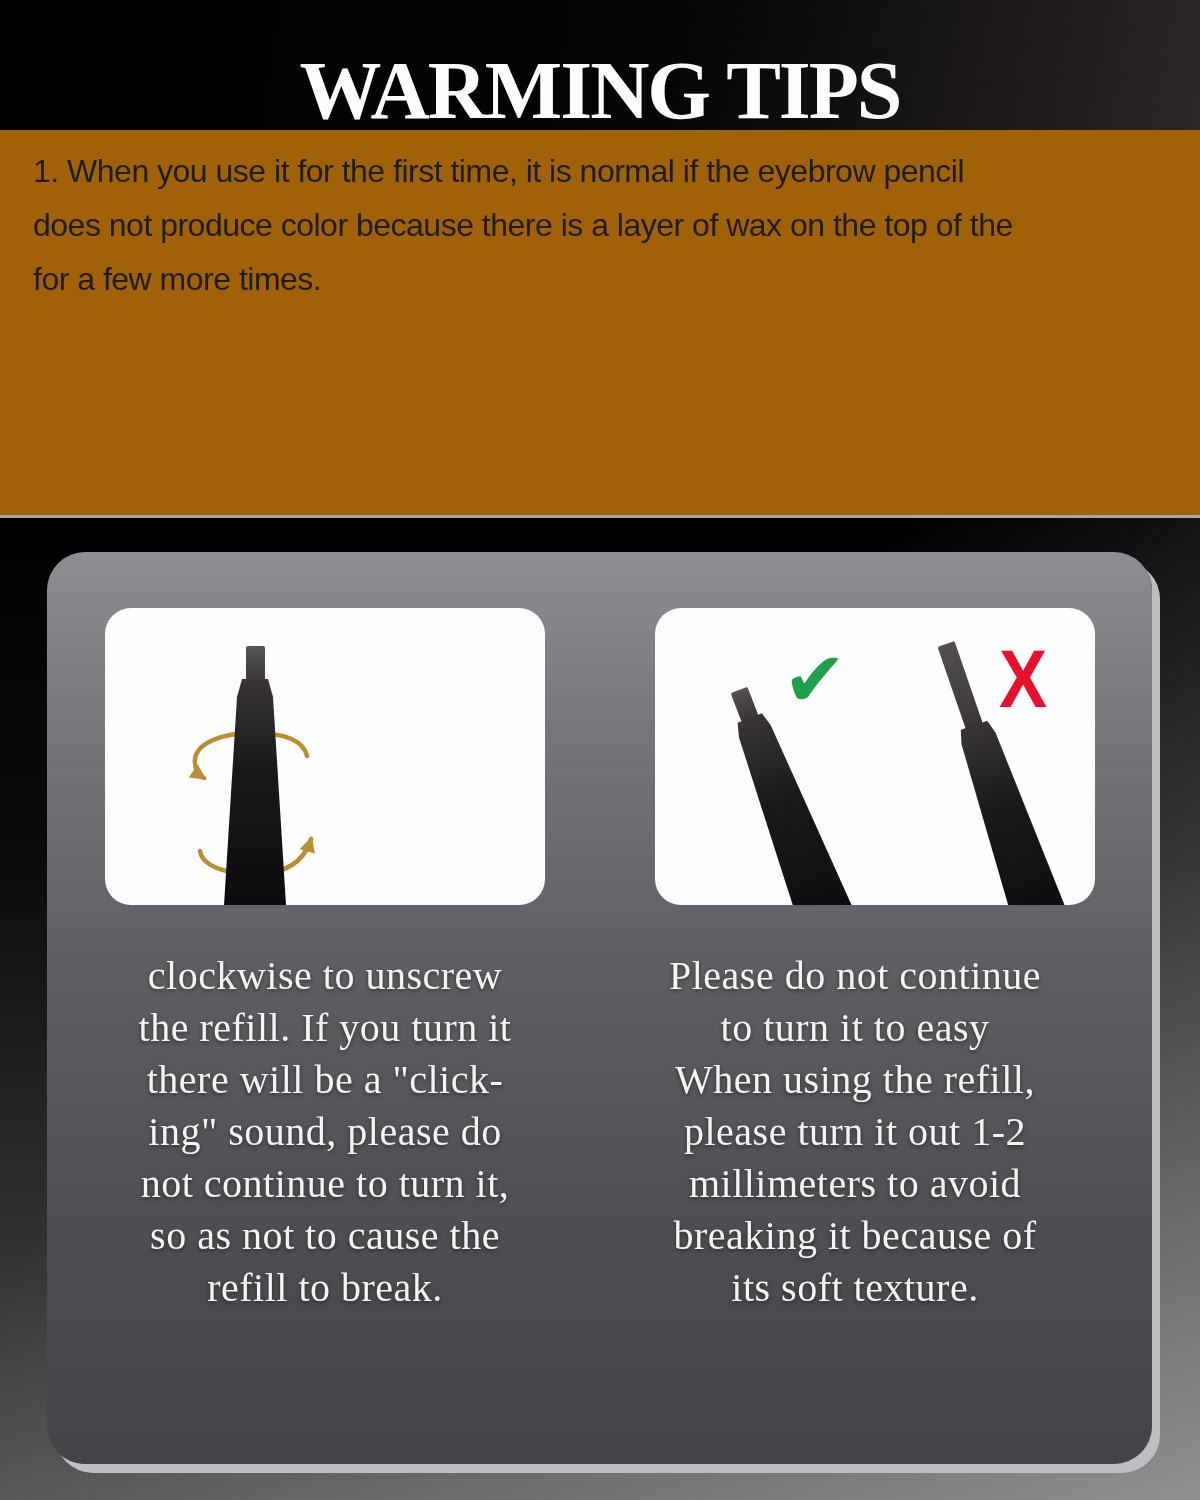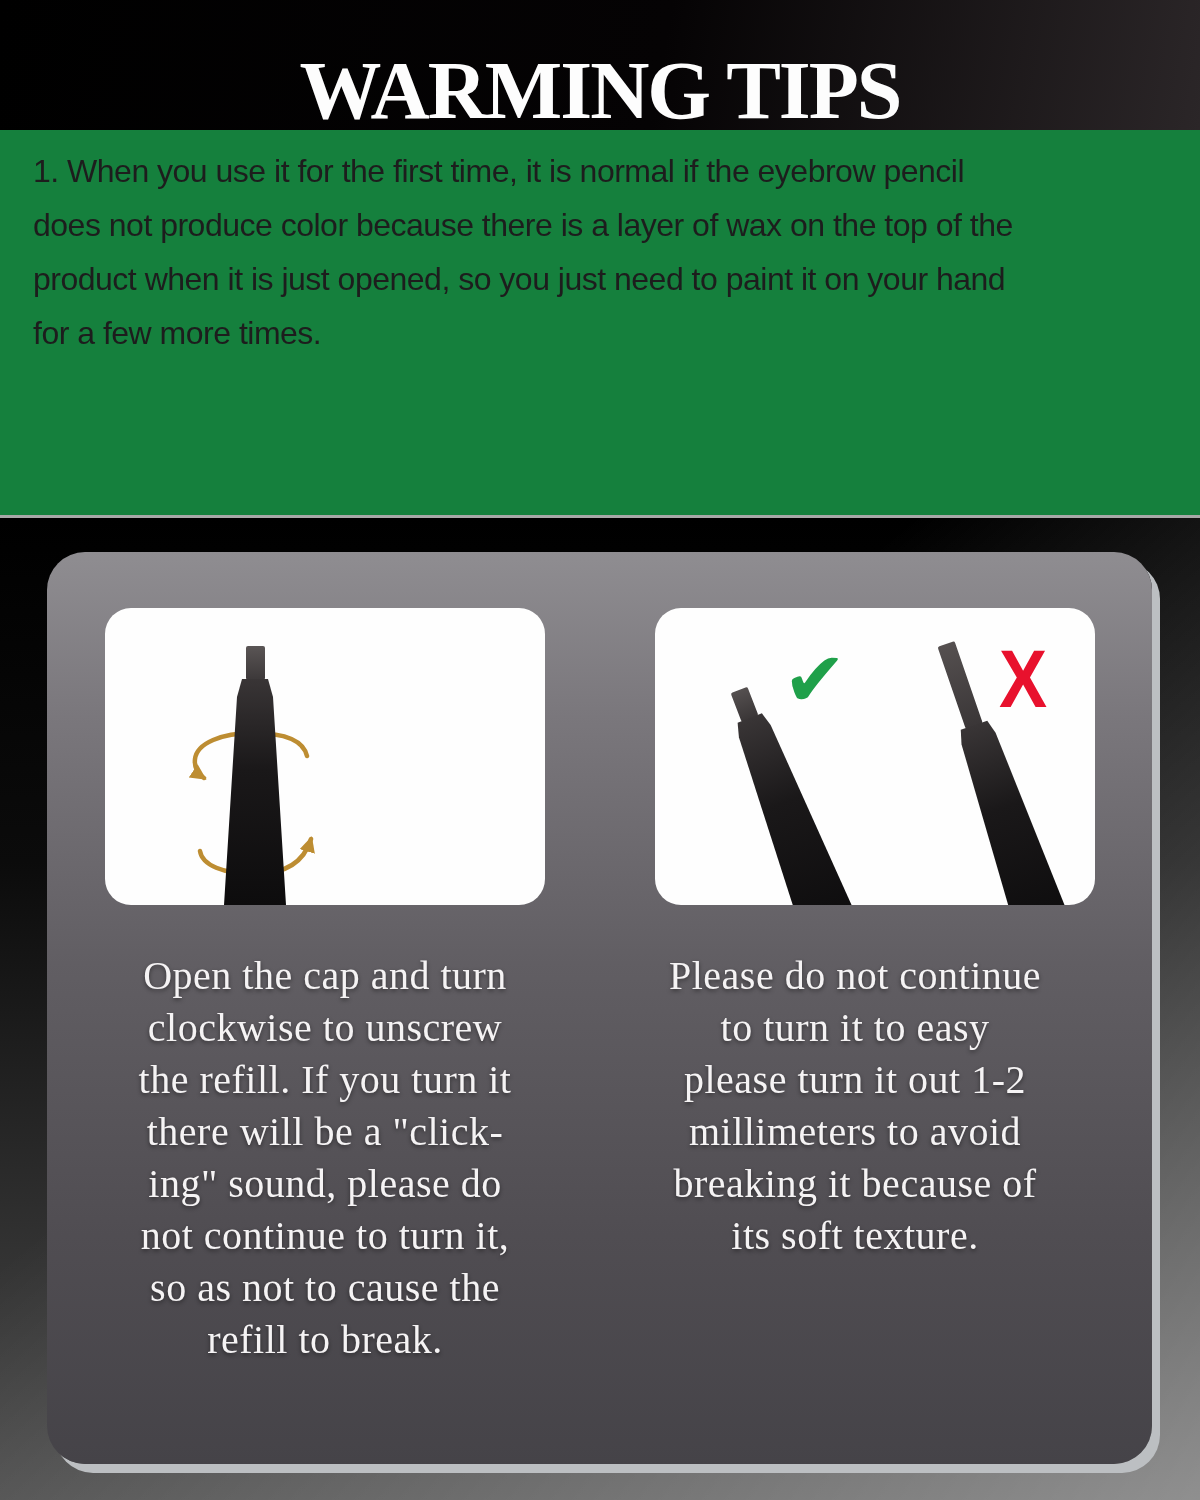--- a/index.html
+++ b/index.html
@@ -7,21 +7,21 @@
   .page{position:relative;width:1200px;height:1500px;overflow:hidden;}
 
   
   .header{position:absolute;left:0;top:0;width:1200px;height:130px;
     background:linear-gradient(100deg,#000 0%,#050304 55%,#2b2628 100%);}
   .title{position:absolute;top:50px;left:0;width:100%;margin:0;text-align:center;
     font-family:"Liberation Serif",serif;font-weight:bold;font-size:82px;line-height:1;
     letter-spacing:-2px;color:#fdfdfd;}
 
   
-  .intro{position:absolute;left:0;top:130px;width:1200px;height:388px;background:#15803d;
+  .intro{position:absolute;left:0;top:130px;width:1200px;height:388px;background:#a16207;
     box-sizing:border-box;border-bottom:3px solid #a8a8a8;}
   .para{position:absolute;left:33px;right:28px;color:#1d1d1d;font-size:32px;line-height:54px;
     letter-spacing:-0.5px;white-space:nowrap;}
   .para-1{top:14px;}
   .para-2{top:228px;}
 
   
   .dark{position:absolute;left:0;top:518px;width:1200px;height:982px;
     background:linear-gradient(to bottom right,rgba(255,255,255,0) 38%,rgba(255,255,255,0.38) 100%),
                linear-gradient(to bottom,#000000 0%,#0b0b0b 35%,#4b4b4b 100%);}
@@ -53,21 +53,20 @@
 <div class="page">
 
   <header class="header">
     <h1 class="title">WARMING TIPS</h1>
   </header>
 
   <section class="intro">
     <div class="para para-1">
         <div class="line">1. When you use it for the first time, it is normal if the eyebrow pencil</div>
         <div class="line">does not produce color because there is a layer of wax on the top of the</div>
-        <div class="line">product when it is just opened, so you just need to paint it on your hand</div>
         <div class="line">for a few more times.</div>
       </div>
   </section>
 
   <section class="dark">
     <div class="panel">
 
       <div class="imgbox left">
         <svg width="440" height="297" viewBox="0 0 440 297">
           <defs>
@@ -115,32 +114,32 @@
           <g transform="rotate(-19 291 36)">
             <rect x="282" y="36" width="18" height="87" rx="2" fill="url(#tipGrad2)"></rect>
             <polygon points="277,122 305,122 309,136 319,340 263,340 273,136" fill="url(#bodyGrad2)"></polygon>
           </g>
         </svg>
         <div class="check">✔</div>
         <div class="xmark">X</div>
       </div>
 
       <div class="caption cleft">
-          <div class="line">Open the cap and turn</div>
           <div class="line">clockwise to unscrew</div>
           <div class="line">the refill. If you turn it</div>
           <div class="line">there will be a "click-</div>
           <div class="line">ing" sound, please do</div>
           <div class="line">not continue to turn it,</div>
           <div class="line">so as not to cause the</div>
           <div class="line">refill to break.</div>
         </div>
       <div class="caption cright">
           <div class="line">Please do not continue</div>
           <div class="line">to turn it to easy</div>
+          <div class="line">When using the refill,</div>
           <div class="line">please turn it out 1-2</div>
           <div class="line">millimeters to avoid</div>
           <div class="line">breaking it because of</div>
           <div class="line">its soft texture.</div>
         </div>
 
     </div>
   </section>
 
 </div>

